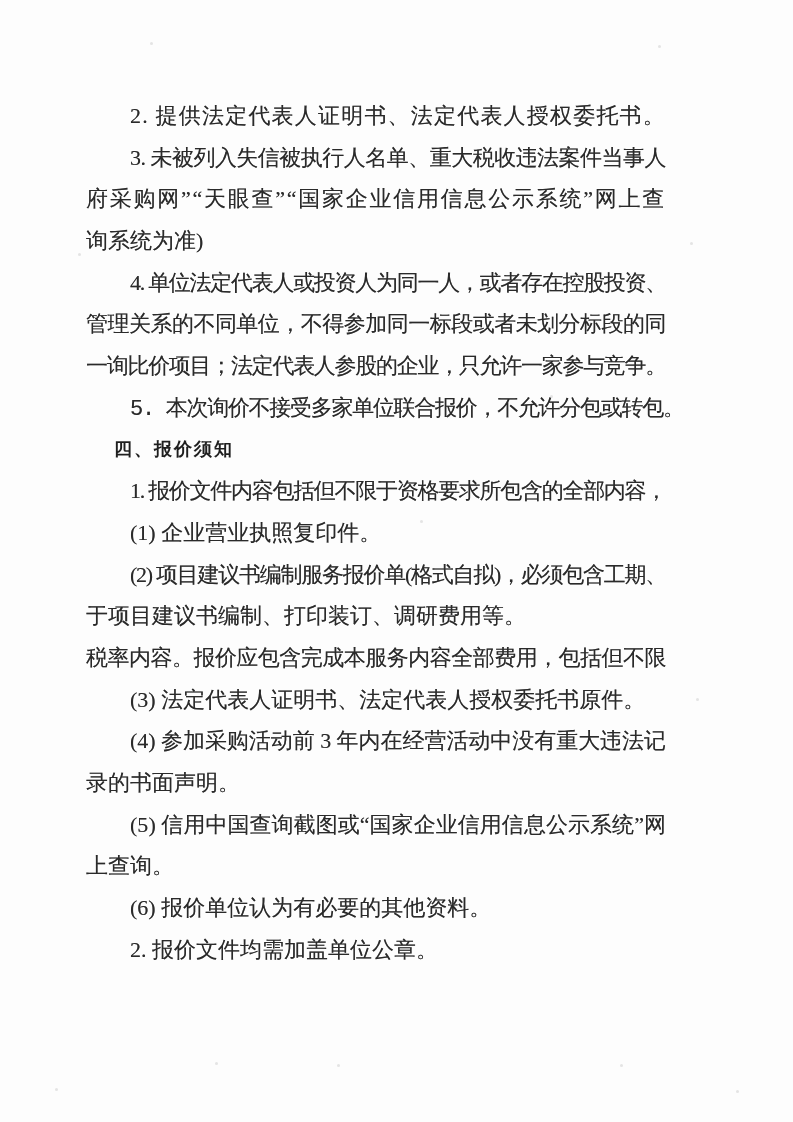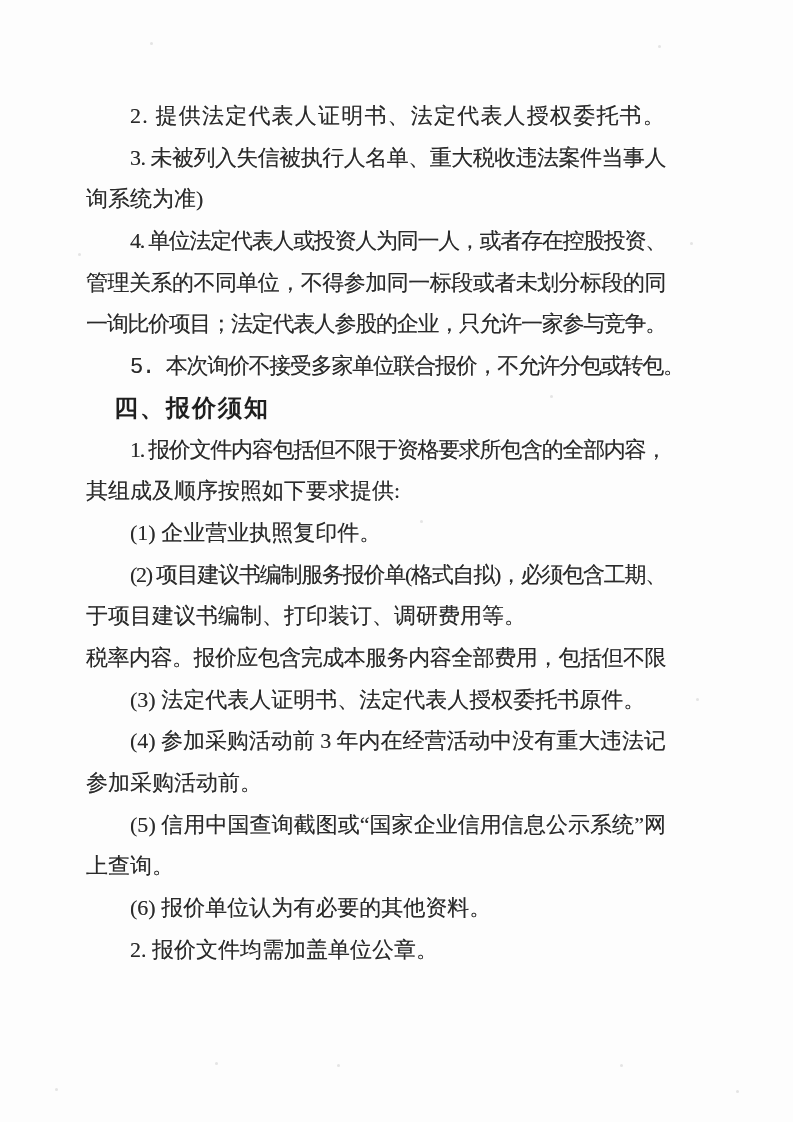--- a/index.html
+++ b/index.html
@@ -24,55 +24,55 @@
     color: #2a2a2a;
     white-space: nowrap;
     text-shadow: 0 0 0.6px rgba(45,45,45,0.5);
   }
   .ind-none    { text-indent: 0; }
   .ind-item    { text-indent: 44px; }
   .ind-heading { text-indent: 28px; }
   .heading {
     font-family: "Liberation Sans", "DejaVu Sans", sans-serif;
     font-weight: 700;
-    font-size: 24px;
+    font-size: 18px;
     color: #1f1f1f;
     letter-spacing: 2px;
     text-shadow: none;
   }
   .speck {
     position: absolute;
     width: 3px; height: 3px;
     border-radius: 50%;
     background: #d4d4d4;
     opacity: 0.6;
   }
 </style>
 </head>
 <body>
 
 <div class="page">
   <div class="content" id="doc-content" style="color: rgb(42, 42, 42);">
       <div class="line ind-item"><span style="letter-spacing: 1.2px;">2. 提供法定代表人证明书、法定代表人授权委托书。</span></div>
       <div class="line ind-item"><span style="letter-spacing: -0.518519px;">3. 未被列入失信被执行人名单、重大税收违法案件当事人</span></div>
+      <div class="line ind-none"><span style="letter-spacing: 1.74711px;">府采购网”“天眼查”“国家企业信用信息公示系统”网上查</span></div>
       <div class="line ind-none"><span>询系统为准)</span></div>
       <div class="line ind-item"><span style="letter-spacing: -1.28571px; margin-top: 40px;">4. 单位法定代表人或投资人为同一人，或者存在控股投资、</span></div>
       <div class="line ind-none"><span style="letter-spacing: -0.518519px;">管理关系的不同单位，不得参加同一标段或者未划分标段的同</span></div>
       <div class="line ind-none"><span style="letter-spacing: -1.28571px;">一询比价项目；法定代表人参股的企业，只允许一家参与竞争。</span></div>
       <div class="line ind-item"><span style="letter-spacing: -1.28571px; font-family: Liberation Mono, monospace;">5. 本次询价不接受多家单位联合报价，不允许分包或转包。</span></div>
       <div class="line ind-heading heading"><span>四、报价须知</span></div>
       <div class="line ind-item"><span style="letter-spacing: -1.28571px; margin-top: 48px;">1. 报价文件内容包括但不限于资格要求所包含的全部内容，</span></div>
-      <div class="line ind-none"><span>其组成及顺序按照如下要求提供:</span></div>
       <div class="line ind-item"><span>(1) 企业营业执照复印件。</span></div>
       <div class="line ind-item"><span style="letter-spacing: -1.26042px;">(2) 项目建议书编制服务报价单(格式自拟)，必须包含工期、</span></div>
       <div class="line ind-none"><span>于项目建议书编制、打印装订、调研费用等。</span></div>
       <div class="line ind-none"><span style="letter-spacing: -0.518519px;">税率内容。报价应包含完成本服务内容全部费用，包括但不限</span></div>
       <div class="line ind-item"><span>(3) 法定代表人证明书、法定代表人授权委托书原件。</span></div>
       <div class="line ind-item"><span style="letter-spacing: -0.0398707px;">(4) 参加采购活动前 3 年内在经营活动中没有重大违法记</span></div>
-      <div class="line ind-none"><span>参加采购活动前。</span></div>
+      <div class="line ind-none"><span>录的书面声明。</span></div>
       <div class="line ind-item"><span style="letter-spacing: 0.046875px; text-align: right;">(5) 信用中国查询截图或“国家企业信用信息公示系统”网</span></div>
       <div class="line ind-none"><span>上查询。</span></div>
       <div class="line ind-item"><span>(6) 报价单位认为有必要的其他资料。</span></div>
       <div class="line ind-item"><span>2. 报价文件均需加盖单位公章。</span></div>
     </div>
 
   <div class="speck" style="left:150px; top:42px;"></div>
   <div class="speck" style="left:658px; top:45px;"></div>
   <div class="speck" style="left:78px;  top:253px;"></div>
   <div class="speck" style="left:690px; top:242px;"></div>

